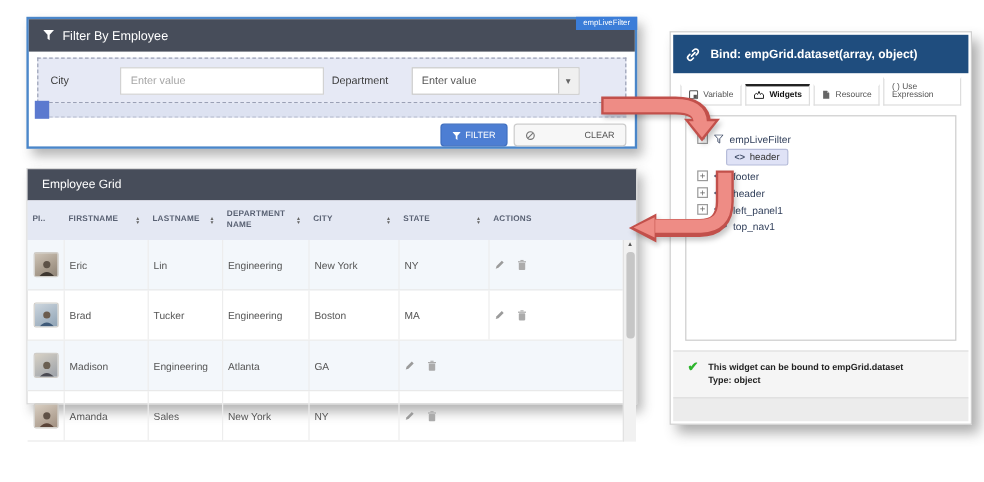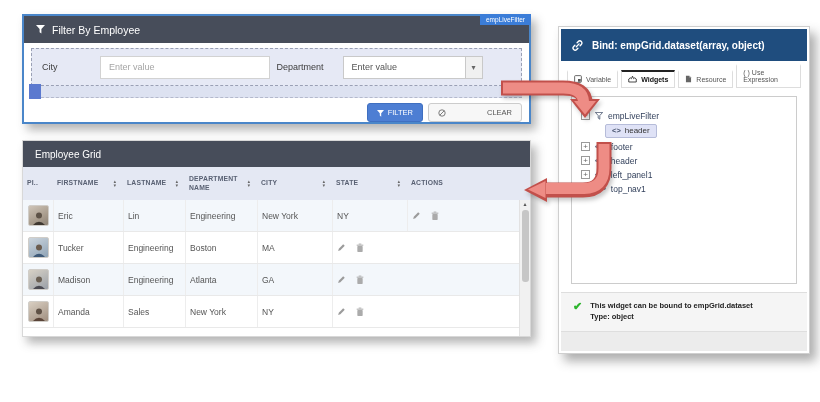--- a/index.html
+++ b/index.html
@@ -43,21 +43,21 @@
     align-items:center; padding:0 12px; font-size:10px; }
   .gp-header { display:grid; grid-template-columns:30px 70px 62px 72px 75px 75px 1fr;
     background:#e4e8f3; height:33px; flex:0 0 33px; align-items:center;
     font-size:6.8px; font-weight:bold; color:#596173; letter-spacing:.2px; }
   .gp-hcell { display:flex; align-items:center; justify-content:space-between; padding:0 6px 0 4px; height:100%; }
   .gp-hcell .hlabel { max-width:55px; line-height:1.3; }
   .sort { display:flex; flex-direction:column; font-size:4.2px; color:#666; line-height:4px; }
   .gp-body { flex:1; display:flex; }
   .gp-rows { flex:1; }
   .gp-row { display:grid; grid-template-columns:30px 70px 62px 72px 75px 75px 1fr;
-    height:32px; align-items:center; font-size:8.5px; color:#555; border-bottom:1px solid #e9e9e9; }
+    height:42px; align-items:center; font-size:8.5px; color:#555; border-bottom:1px solid #e9e9e9; }
   .gp-row:nth-child(odd) { background:#f3f7fb; }
   .gp-row > div { padding:0 4px; border-left:1px solid #ededed; height:100%; display:flex; align-items:center; }
   .gp-row > div:first-child { border-left:none; padding-left:5px; }
   .avatar { width:26px; height:21px; border-radius:2px; border:1px solid #d0cdc8;
     display:flex; align-items:flex-end; justify-content:center; overflow:hidden;
     background:linear-gradient(150deg,#cfc5b8 0%,#a89c8d 60%,#8e8376 100%); }
   .gp-row:nth-child(2) .avatar { background:linear-gradient(150deg,#cdd6de,#8fa3b5); }
   .gp-row:nth-child(3) .avatar { background:linear-gradient(150deg,#d8d2c6,#9aa0a8); }
   .gp-row:nth-child(4) .avatar { background:linear-gradient(150deg,#d9cfc2,#a08f80); }
   .actions-cell { gap:10px; }
@@ -236,20 +236,23 @@
         <div class="gp-row">
           <div>
               <span class="avatar">
                 <svg width="16" height="14" viewBox="0 0 16 14">
                   <circle cx="8" cy="4.5" r="3" fill="#6b5c4e"></circle>
                   <path d="M2 14 Q8 7.5 14 14 Z" fill="#3f5a78"></path>
                 </svg>
               </span>
             </div>
           <div>
+              <span>Brad</span>
+            </div>
+          <div>
               <span>Tucker</span>
             </div>
           <div>
               <span>Engineering</span>
             </div>
           <div>
               <span>Boston</span>
             </div>
           <div>
               <span>MA</span>

